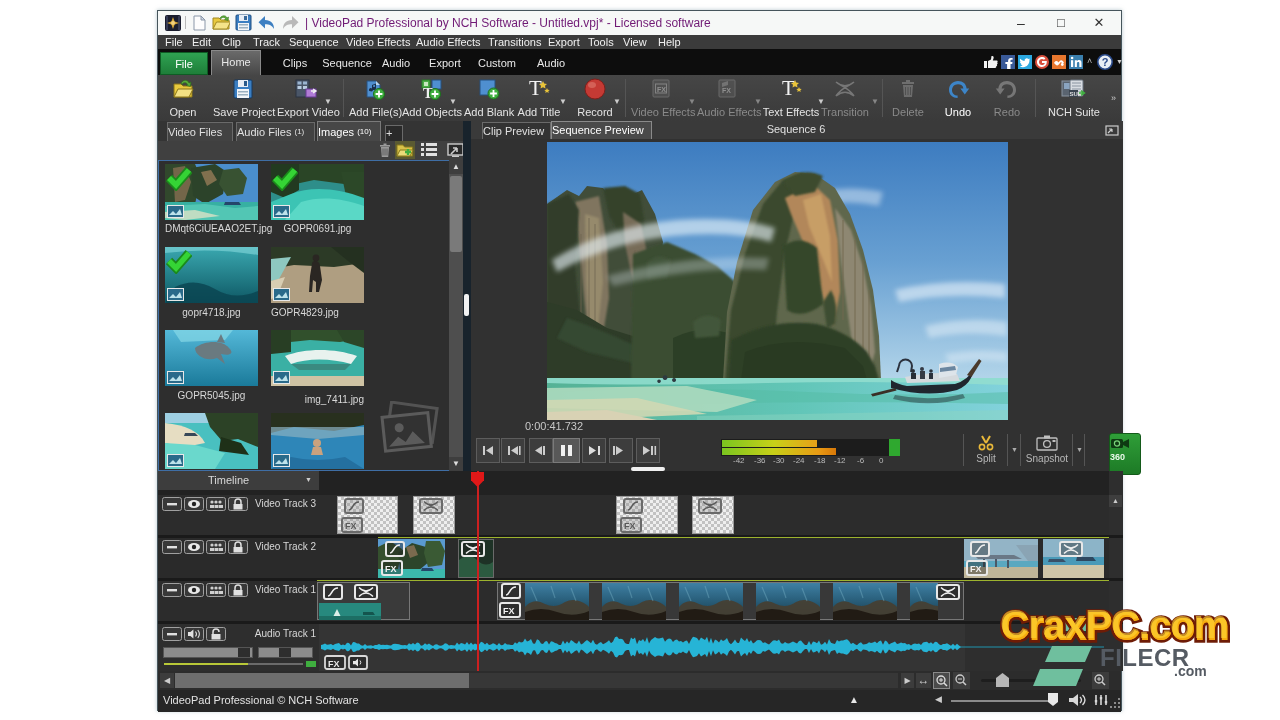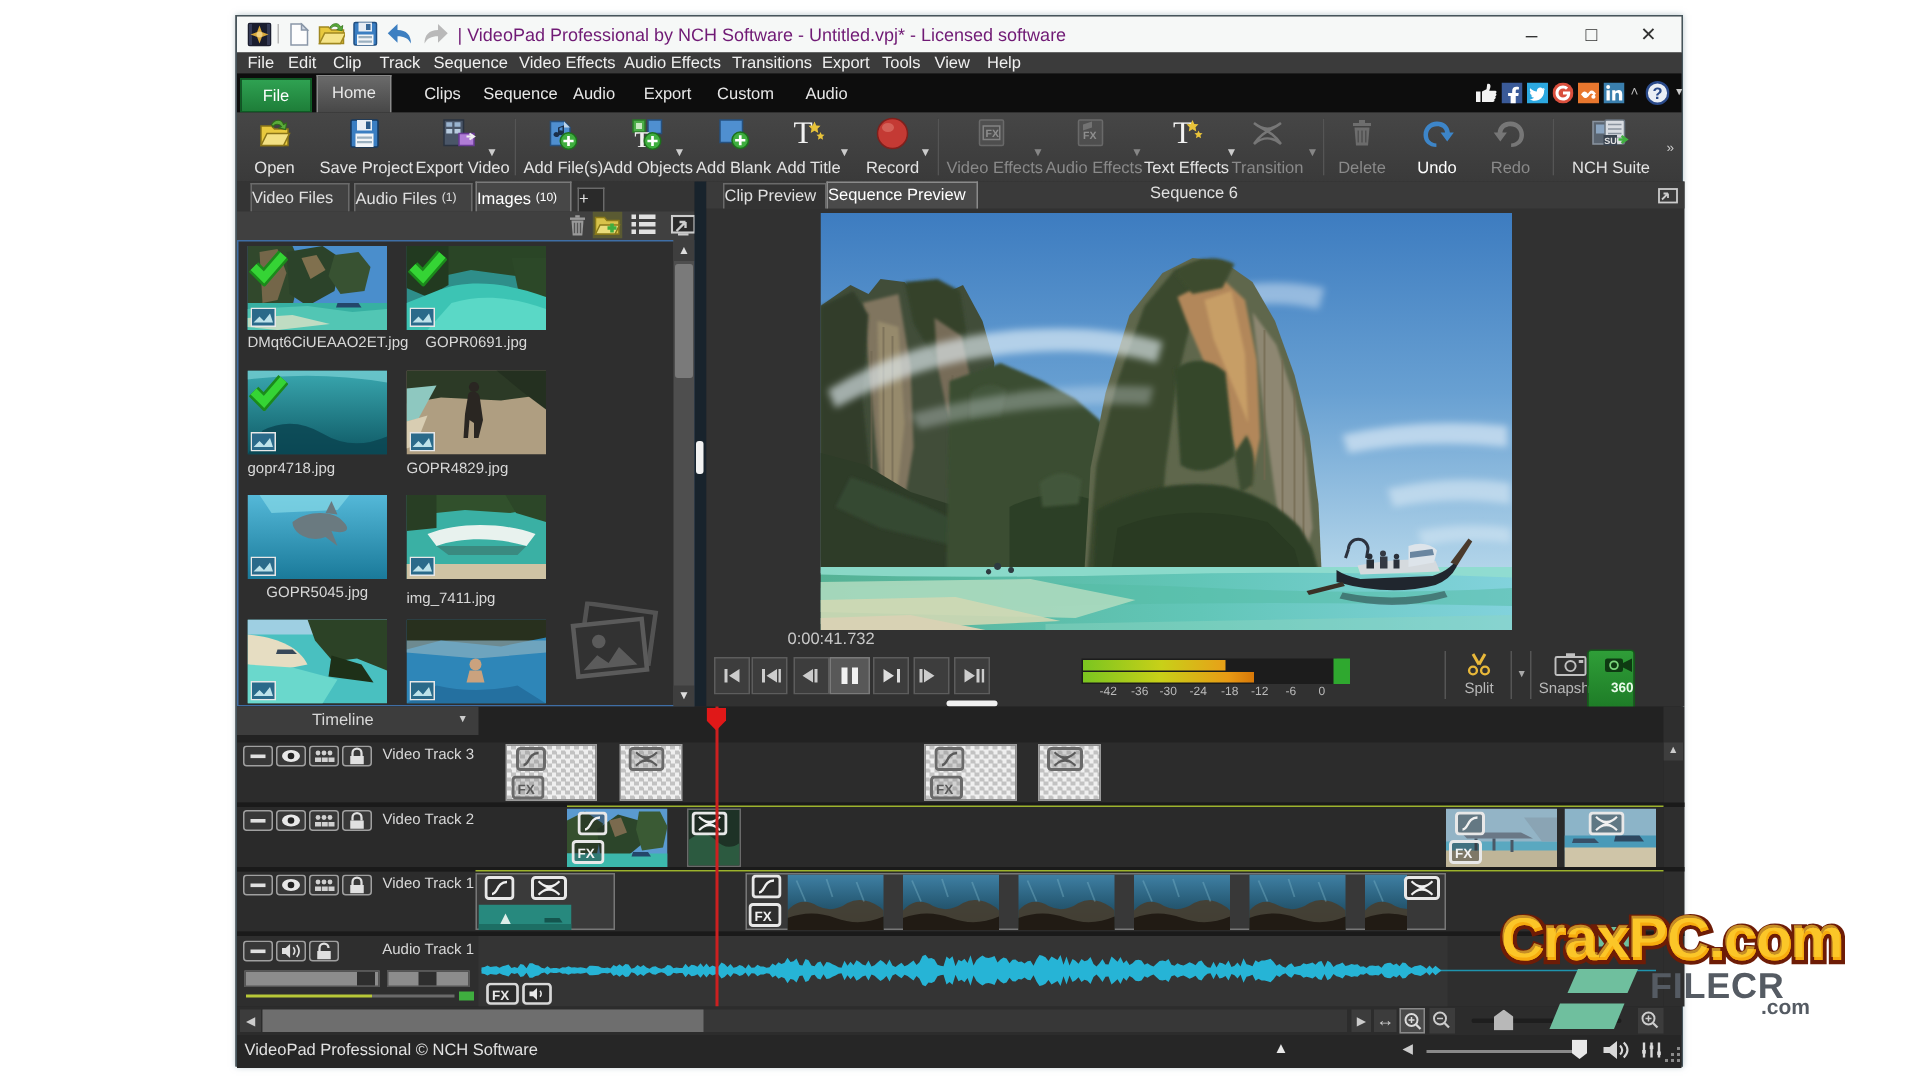--- a/index.html
+++ b/index.html
@@ -362,24 +362,24 @@
         <rect width="93" height="56" fill="#2e86b8"></rect>
         <path d="M0 0 h93 v12 l-30 6 -40-4 -23 6 Z" fill="#28301e"></path>
         <path d="M0 14 h93 v8 l-46 4 -47-4 Z" fill="#8ab0c0" opacity=".7"></path>
         <circle cx="46" cy="30" r="4" fill="#caa27e"></circle>
         <path d="M42 34 h8 l2 8 h-12 z" fill="#caa27e"></path>
         <path d="M20 44 Q46 50 74 44 L93 56 H0 Z" fill="#2470a0"></path>
       </svg>
 
     <div class="trklbl" style="left:7px;top:102px;width:93px;text-align:center;font-size:10px">DMqt6CiUEAAO2ET.jpg</div>
     <div class="trklbl" style="left:113px;top:102px;width:93px;text-align:center;font-size:10px">GOPR0691.jpg</div>
-    <div class="trklbl" style="left:7px;top:186px;width:93px;font-size:10px">gopr4718.jpg</div>
+    <div class="trklbl" style="left:7px;top:186px;width:93px;text-align:center;font-size:10px">gopr4718.jpg</div>
     <div class="trklbl" style="left:113px;top:186px;width:93px;text-align:left;font-size:10px">GOPR4829.jpg</div>
     <div class="trklbl" style="left:7px;top:269px;width:93px;text-align:center;font-size:10px">GOPR5045.jpg</div>
-    <div class="trklbl" style="left:113px;top:273px;width:93px;text-align:left;font-size:10px">img_7411.jpg</div>
+    <div class="trklbl" style="left:113px;top:273px;width:93px;text-align:right;font-size:10px">img_7411.jpg</div>
 
     <svg class="a" style="left:8px;top:44px" width="26" height="26">
         <path d="M3 13 L10 20 L23 5" stroke="#1b8a1b" stroke-width="9" fill="none"></path>
         <path d="M3 13 L10 20 L23 5" stroke="#35d435" stroke-width="5.5" fill="none"></path>
       </svg>
     <svg class="a" style="left:114px;top:44px" width="26" height="26">
         <path d="M3 13 L10 20 L23 5" stroke="#1b8a1b" stroke-width="9" fill="none"></path>
         <path d="M3 13 L10 20 L23 5" stroke="#35d435" stroke-width="5.5" fill="none"></path>
       </svg>
     <svg class="a" style="left:8px;top:127px" width="26" height="26">
@@ -583,21 +583,21 @@
           <rect x="1" y="4" width="20" height="12" rx="1" fill="none" stroke="#c0c0c0" stroke-width="1.3"></rect>
           <rect x="8" y="1.5" width="6" height="3" fill="#c0c0c0"></rect>
           <circle cx="11" cy="10" r="3.4" fill="none" stroke="#c0c0c0" stroke-width="1.3"></circle>
           <rect x="16.5" y="6" width="3" height="2" fill="#c0c0c0"></rect>
         </svg>
       <div style="font-size:10px;color:#b8b8b8;margin-top:-2px">Snapshot</div>
     </div>
     <div class="a" style="left:601px;top:313px;width:13px;height:32px;border-left:1px solid #555555;border-right:1px solid #555555">
         <span style="color:#aaaaaa;font-size:7px;position:absolute;top:12px;left:3px">▼</span>
       </div>
-    <div class="a" style="left:587px;top:312px;width:32px;height:42px;background:linear-gradient(#2f9e38,#1d7a26);border:1px solid #145a1a;border-radius:3px;text-align:right">
+    <div class="a" style="left:638px;top:312px;width:32px;height:42px;background:linear-gradient(#2f9e38,#1d7a26);border:1px solid #145a1a;border-radius:3px;text-align:left">
       <svg width="20" height="14" style="margin-top:2px">
           <rect x="1" y="3" width="12" height="9" rx="1.5" fill="#0e3a12"></rect>
           <path d="M13 6 l6-3 v9 l-6-3 z" fill="#0e3a12"></path>
           <circle cx="7" cy="7.5" r="2.6" fill="none" stroke="#7ad47a" stroke-width="1.2"></circle>
         </svg>
       <div style="font-size:9px;font-weight:bold;color:#eafaea;margin-top:-2px">360</div>
     </div>
   </div>
   <div class="a" style="left:473px;top:456px;width:34px;height:4px;background:#f0f0f0;border-radius:2px"></div>
   <div id="timeline">

